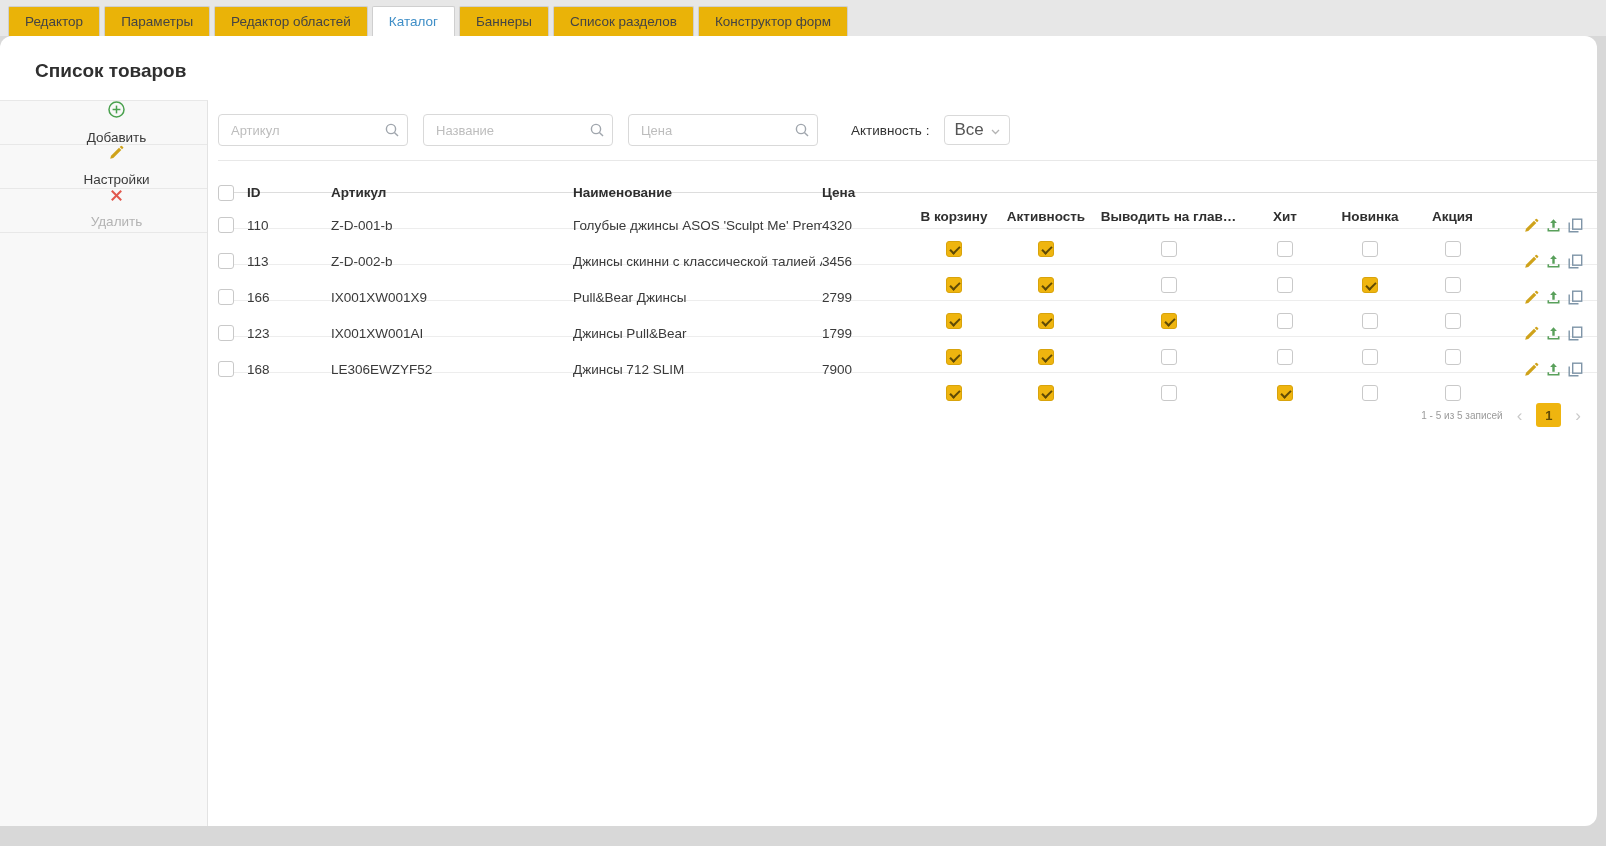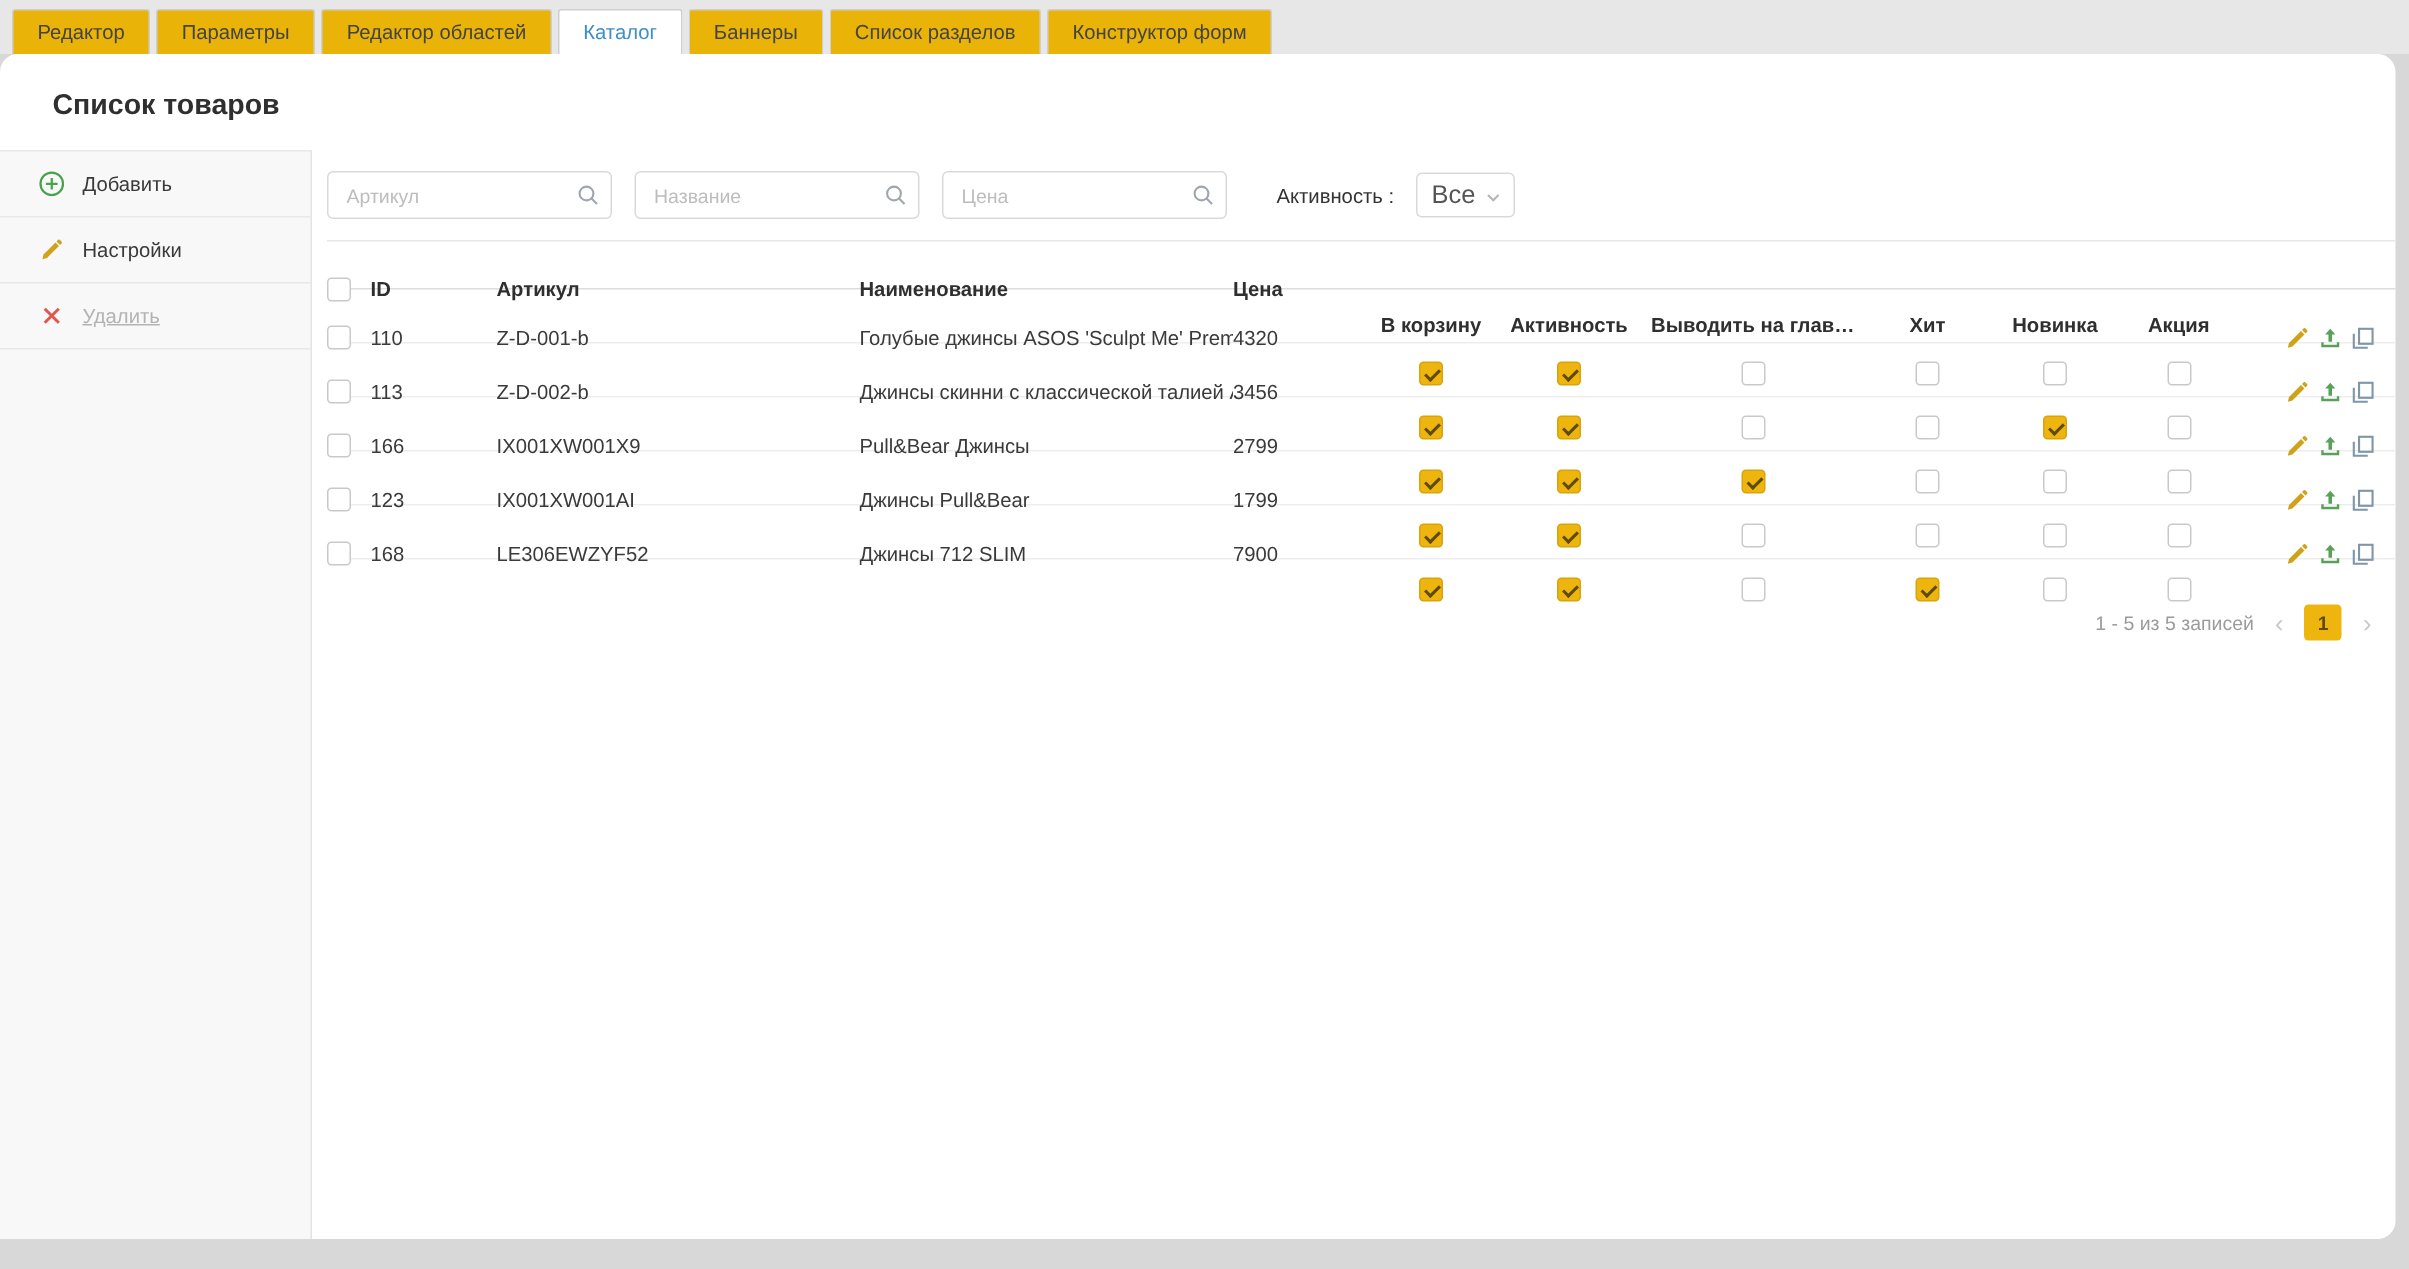--- a/index.html
+++ b/index.html
@@ -37,23 +37,23 @@
   .sidebar {
     width:208px; flex:0 0 208px;
     background:#f8f8f8;
     border-right:1px solid #e3e3e3;
     border-top:1px solid #e8e8e8;
   }
   .side-item {
     display:flex; align-items:center; gap:12px;
     height:44px; padding:0 0 0 26px;
     border-bottom:1px solid #e8e8e8;
-    font-size:13.5px; color:#3a3a3a; cursor:pointer;
-  }
-  .side-item.disabled { color:#b3b3b3; cursor:default;text-decoration:underline; }
+    font-size:13.5px; color:#3a3a3a; cursor:pointer;flex-direction:column;
+  }
+  .side-item.disabled { color:#b3b3b3; cursor:default; }
   .side-icon { width:17px; display:flex; justify-content:center; }
   
   .content { flex:1; padding:14px 0 0 10px; min-width:0; }
   
   .filters { display:flex; align-items:center; gap:15px; padding-bottom:14px; }
   .search-box { position:relative; }
   .search-box input {
     width:190px; height:32px;
     border:1px solid #d9d9d9; border-radius:4px;
     padding:0 30px 0 12px; font-size:13px; color:#555;
@@ -107,21 +107,21 @@
   .actions {
     display:flex; justify-content:flex-end; align-items:center; gap:7px;
     padding-right:14px;
   }
   .actions span { cursor:pointer; display:flex; }
   
   .pager {
     display:flex; justify-content:flex-end; align-items:center; gap:14px;
     margin-top:30px; padding-right:16px;
   }
-  .pager-summary { font-size:13px; color:#9b9b9b;margin-left:40px; }
+  .pager-summary { font-size:10px; color:#9b9b9b;margin-left:40px; }
   .pg-arrow { font-size:17px; color:#c9c9c9; cursor:pointer; line-height:1; }
   .pg-page {
     width:25px; height:24px; border-radius:3px;
     background:#efb50f; color:#5f4a06;
     display:flex; align-items:center; justify-content:center;
     font-size:13px; font-weight:700; cursor:pointer;
   }
 </style>
 </head>
 <body>

